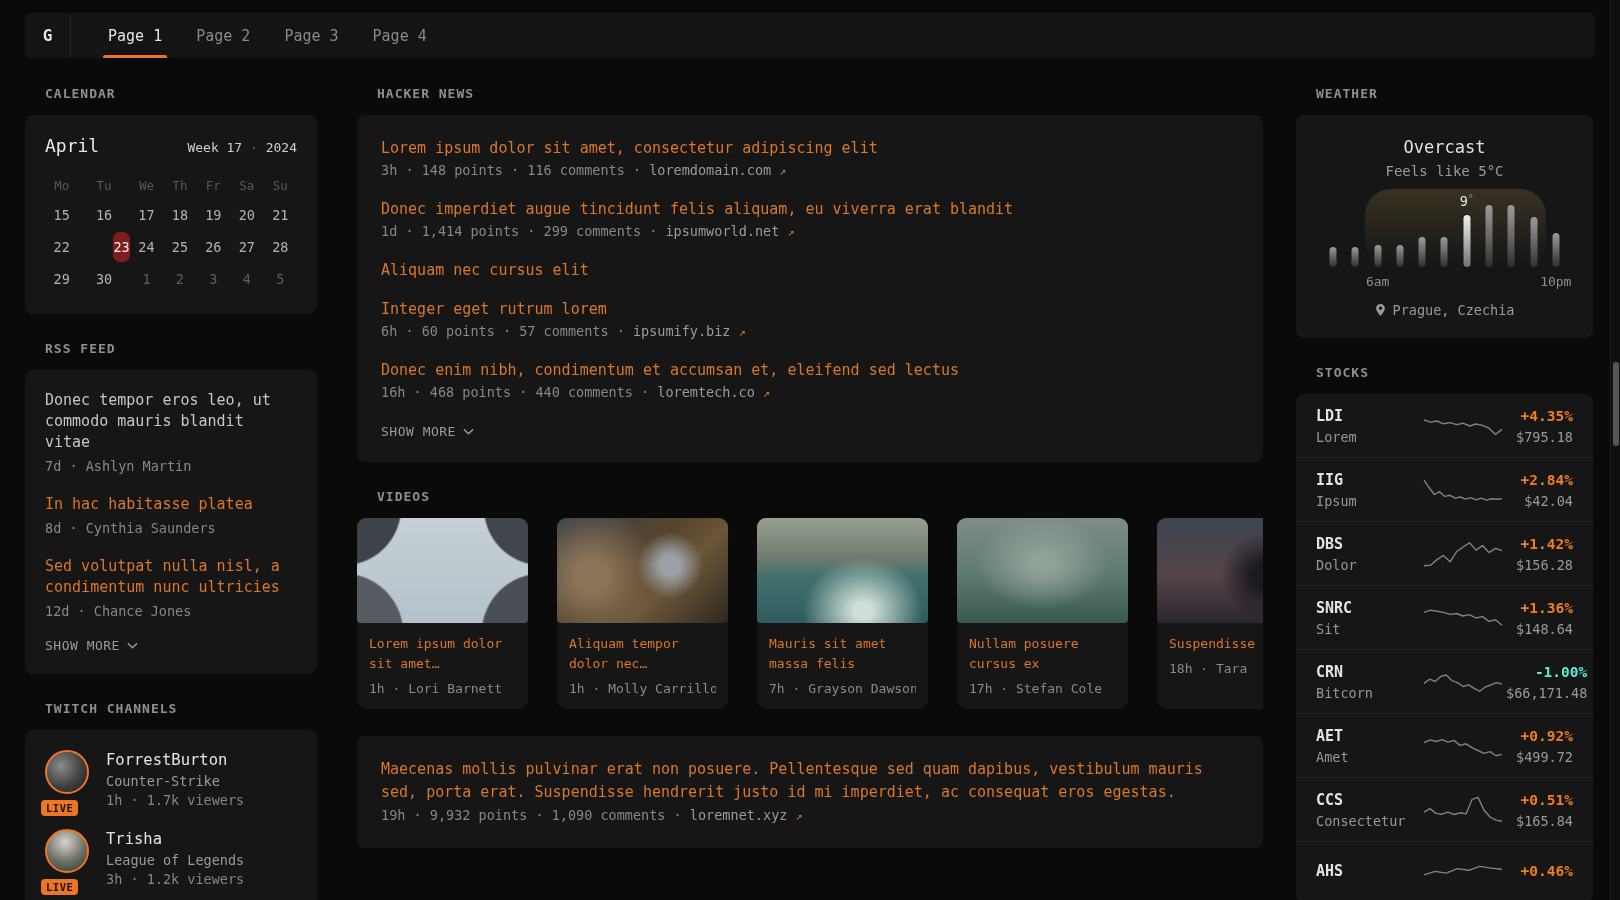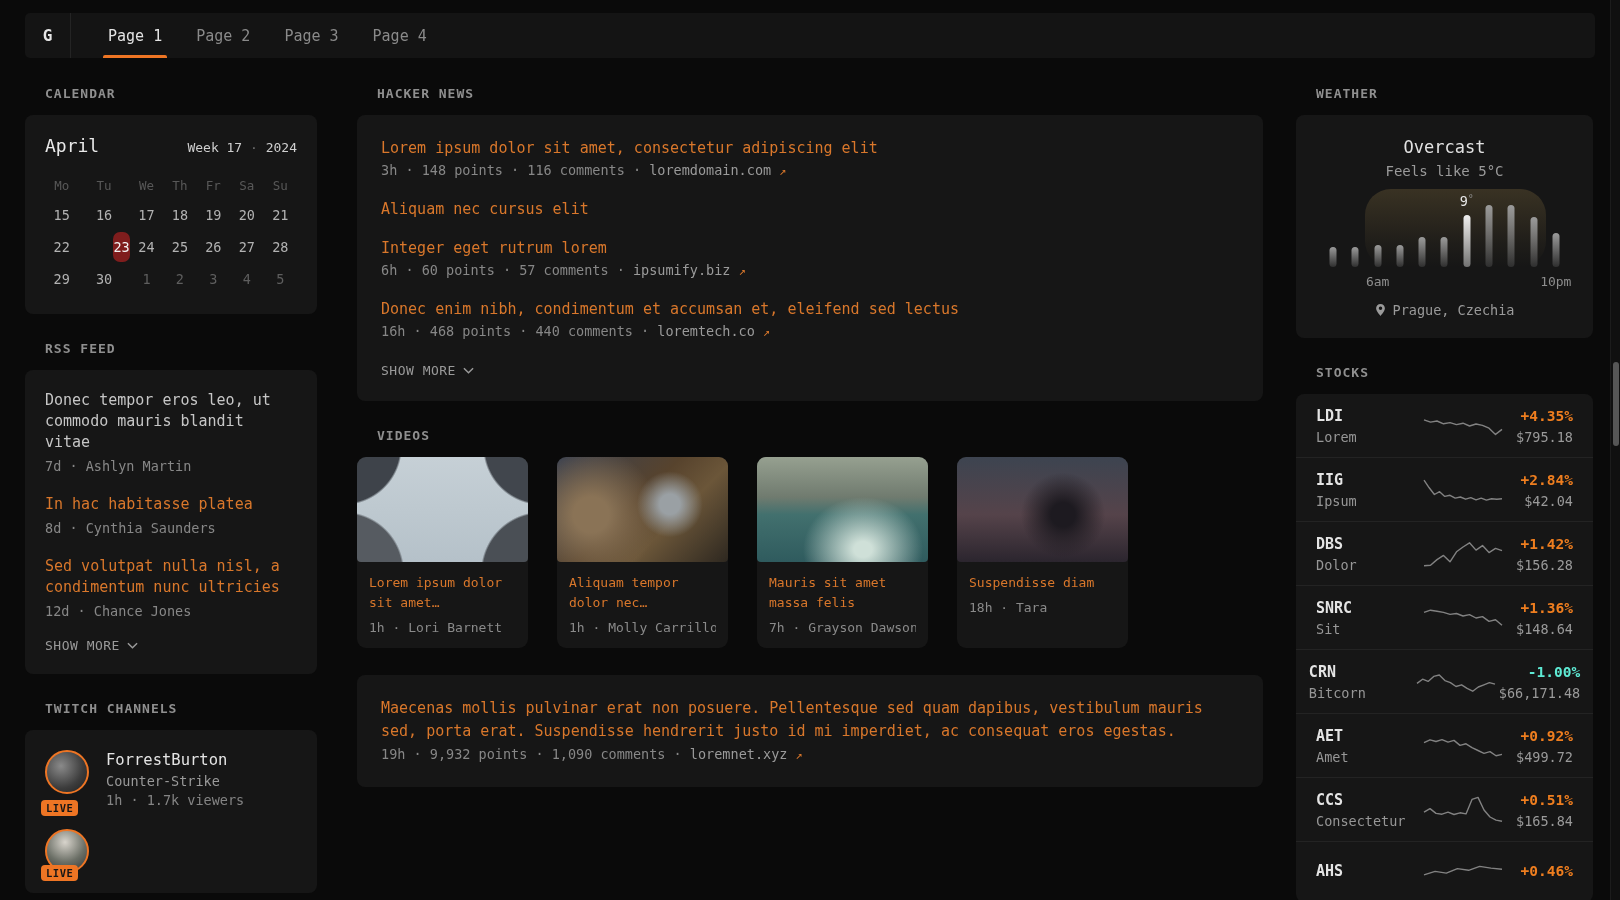--- a/index.html
+++ b/index.html
@@ -173,21 +173,21 @@
   }
   .w-loc {
     margin-top:13px; color:#9a9a9a; font-size:13.5px;
     display:flex; align-items:center; justify-content:center; gap:7px;
   }
   .pin { width:11px; height:14px; }
 
   
   .stocks-card { overflow:hidden; }
   .stock-row {
-    display:flex; align-items:center; padding:12px 20px; cursor:pointer;justify-content:center;
+    display:flex; align-items:center; padding:12px 20px; cursor:pointer;
   }
   .stock-row + .stock-row { border-top:1px solid #232323; }
   .st-id { width:104px; flex:none; }
   .st-sym { color:#e4e4e4; font-size:15px; font-weight:bold; line-height:20px; }
   .st-name { color:#979797; font-size:13.5px; margin-top:3px; }
   .st-spark { width:86px; height:36px; flex:none; }
   .st-right { flex:1; text-align:right; }
   .st-chg { color:#ef7e1f; font-size:14.5px; font-weight:bold; line-height:20px; }
   .st-chg.neg { color:#5eead4; }
   .st-price { color:#9a9a9a; font-size:13.5px; margin-top:3px; }
@@ -300,35 +300,44 @@
                   <div class="ch-name">ForrestBurton</div>
                   <div class="ch-game">Counter-Strike</div>
                   <div class="ch-meta">1h · 1.7k viewers</div>
                 </div>
               </div>
               <div class="channel live">
                 <div class="avatar-wrap">
                   <div class="avatar av-trisha"></div>
                   <div class="live-badge">LIVE</div>
                 </div>
+                <div>
+                  <div class="ch-name">Trisha</div>
+                  <div class="ch-game">League of Legends</div>
+                  <div class="ch-meta">3h · 1.2k viewers</div>
+                </div>
               </div>
             </div>
         </div>
       </section>
     </div>
 
     <div class="col-mid">
 
       <section class="widget">
         <h2 class="widget-title">HACKER NEWS</h2>
         <div class="card hn-card">
           <div id="hn-list">
               <div class="hn-item">
                 <a class="link-title hn-title">Lorem ipsum dolor sit amet, consectetur adipiscing elit</a>
                 <div class="meta hn-meta"><span>3h · 148 points · 116 comments · </span><span class="domain">loremdomain.com</span> <span class="ext-arrow">↗</span></div>
+              </div>
+              <div class="hn-item">
+                <a class="link-title hn-title">Donec imperdiet augue tincidunt felis aliquam, eu viverra erat blandit</a>
+                <div class="meta hn-meta"><span>1d · 1,414 points · 299 comments · </span><span class="domain">ipsumworld.net</span> <span class="ext-arrow">↗</span></div>
               </div>
               <div class="hn-item">
                 <a class="link-title hn-title">Aliquam nec cursus elit</a>
               </div>
               <div class="hn-item">
                 <a class="link-title hn-title">Integer eget rutrum lorem</a>
                 <div class="meta hn-meta"><span>6h · 60 points · 57 comments · </span><span class="domain">ipsumify.biz</span> <span class="ext-arrow">↗</span></div>
               </div>
               <div class="hn-item">
                 <a class="link-title hn-title">Donec enim nibh, condimentum et accumsan et, eleifend sed lectus</a>
@@ -362,20 +371,27 @@
               </div>
             </div>
             <div class="video-card">
               <div class="thumb t-sea"></div>
               <div class="video-body">
                 <div class="video-title">Mauris sit amet massa felis</div>
                 <div class="video-meta">7h · Grayson Dawson</div>
               </div>
             </div>
             <div class="video-card">
+              <div class="thumb t-canoe"></div>
+              <div class="video-body">
+                <div class="video-title">Nullam posuere cursus ex</div>
+                <div class="video-meta">17h · Stefan Cole</div>
+              </div>
+            </div>
+            <div class="video-card">
               <div class="thumb t-field"></div>
               <div class="video-body">
                 <div class="video-title">Suspendisse diam</div>
                 <div class="video-meta">18h · Tara</div>
               </div>
             </div>
           </div>
       </section>
 
       <section class="widget">

